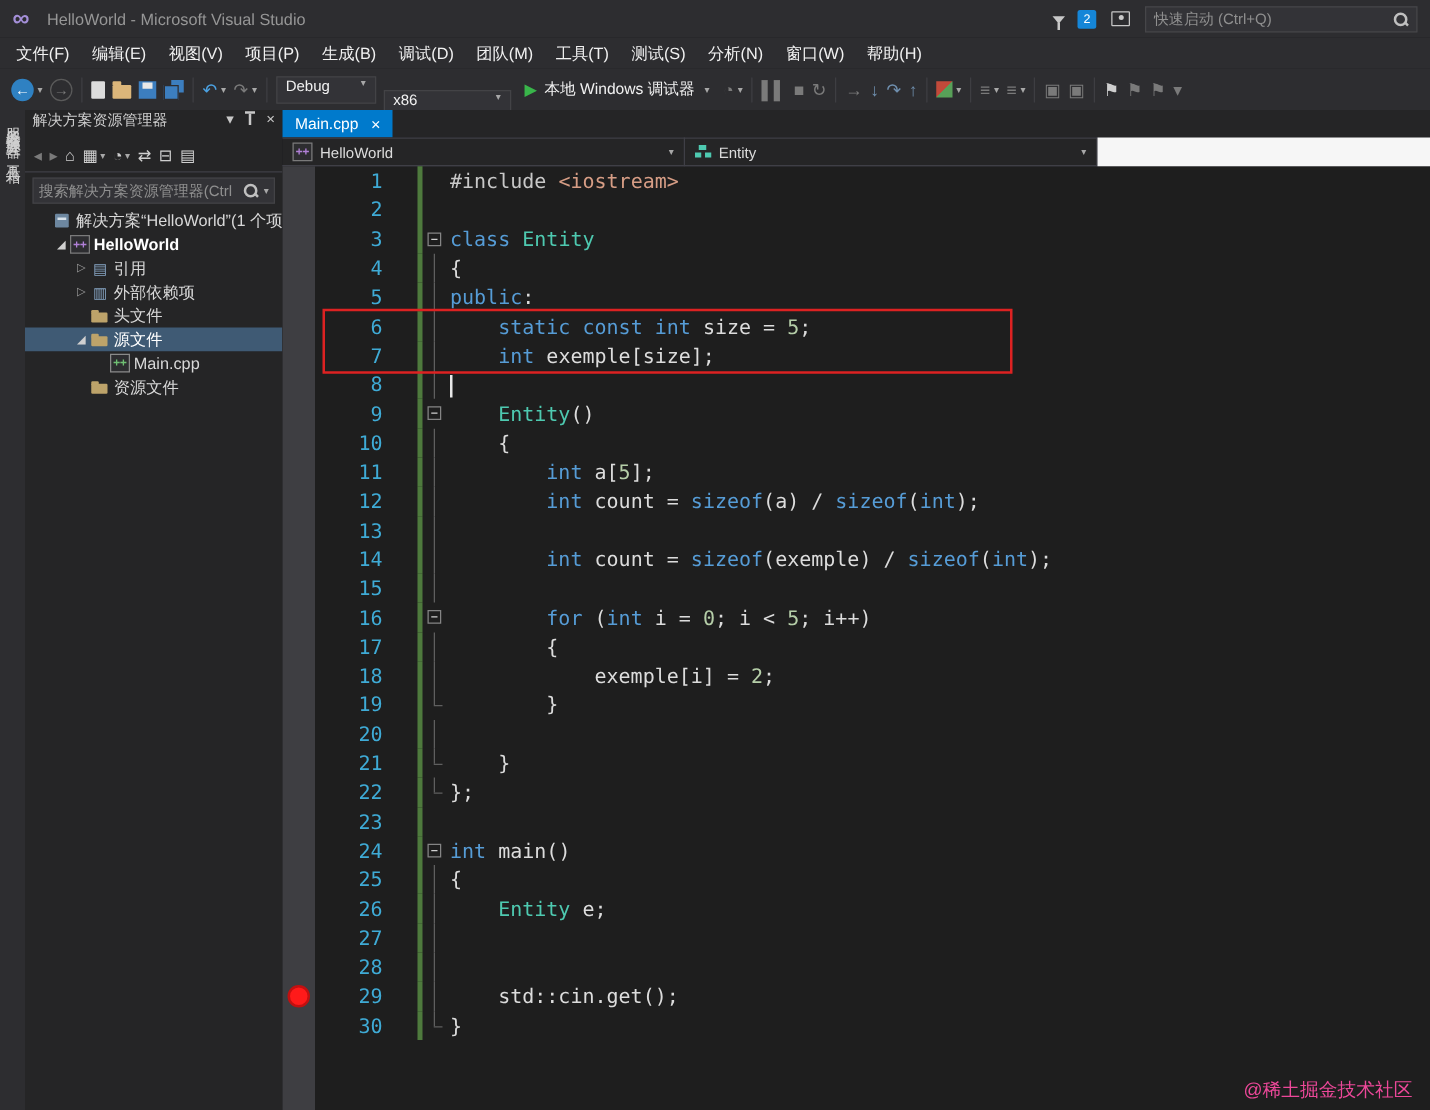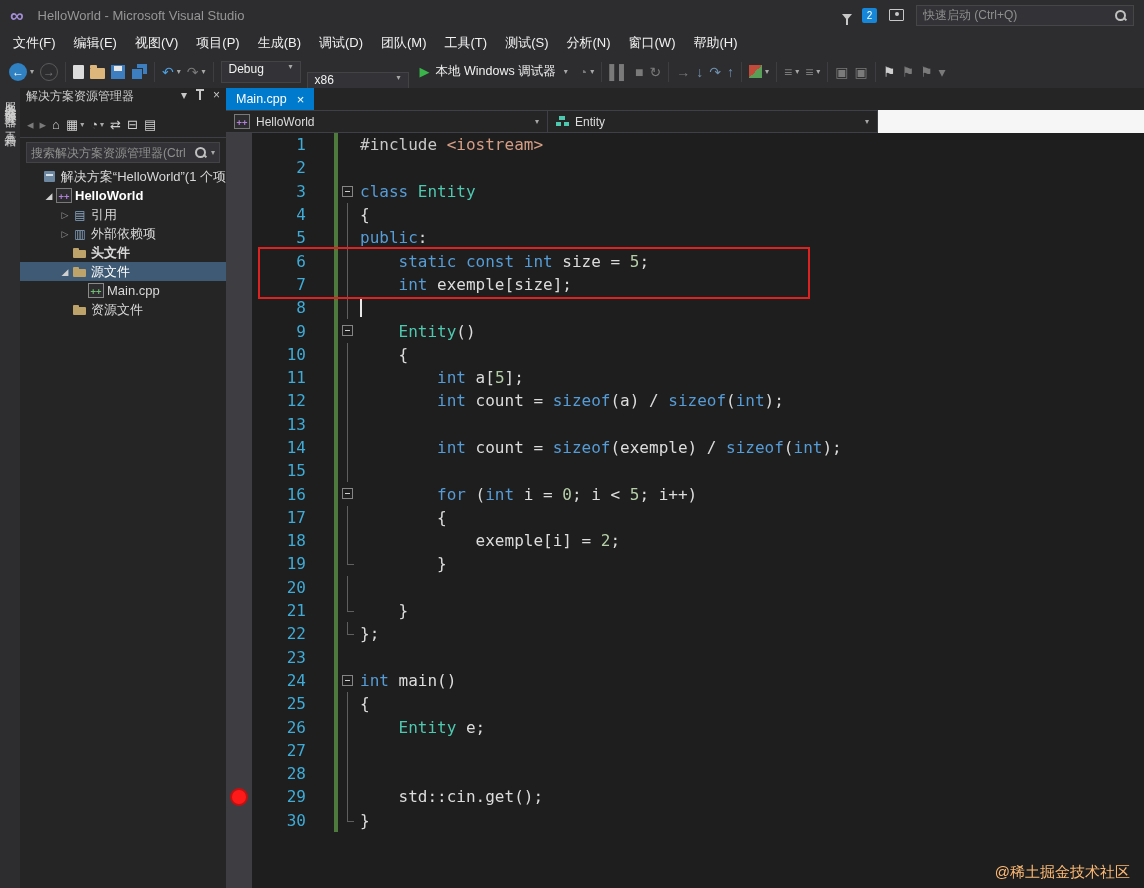--- a/index.html
+++ b/index.html
@@ -123,21 +123,21 @@
   .caret{display:inline-block;width:2px;height:18px;background:#e8e8e8;vertical-align:middle;margin-right:-2px}
   .tk-kw{color:#569cd6}
   .tk-ty{color:#4ec9b0}
   .tk-nu{color:#b5cea8}
   .tk-pp{color:#c8c8c8}
   .tk-str{color:#d69d85}
   .tk-pl{color:#dcdcdc}
 
   .anno-rect{position:absolute;left:32px;top:159px;width:552px;height:52px;border:2px solid #dd2222;z-index:5}
   .anno-circle{position:absolute;left:4px;top:700px;width:18px;height:18px;border-radius:50%;background:#ff1a1a;border:2px solid #c21010;z-index:5}
-  .watermark{position:absolute;right:14px;bottom:6px;color:#fdba74;font-size:15px}
+  .watermark{position:absolute;right:14px;bottom:6px;color:#ec4899;font-size:15px}
 </style>
 </head>
 <body>
 
 <div class="app">
 
   <div class="titlebar">
     <span class="vs-logo">∞</span>
     <span class="title-text">HelloWorld - Microsoft Visual Studio</span>
     <span class="tb-spacer"></span>
@@ -339,21 +339,21 @@
         <div class="tree-row" style="padding-left: 38px;">
           <span class="t-exp hollow">▷</span>
           <span class="ti ti-references"></span>
           <span class="t-label">引用</span>
         </div>
         <div class="tree-row" style="padding-left: 38px;">
           <span class="t-exp hollow">▷</span>
           <span class="ti ti-dependencies"></span>
           <span class="t-label">外部依赖项</span>
         </div>
-        <div class="tree-row" style="padding-left: 38px; font-weight: bold;">
+        <div class="tree-row" style="padding-left: 38px;">
           <span class="t-exp"></span>
           <span class="ti ti-folder"></span>
           <span class="t-label">头文件</span>
         </div>
         <div class="tree-row sel" style="padding-left: 38px;">
           <span class="t-exp">◢</span>
           <span class="ti ti-folder"></span>
           <span class="t-label">源文件</span>
         </div>
         <div class="tree-row" style="padding-left: 54px;">

